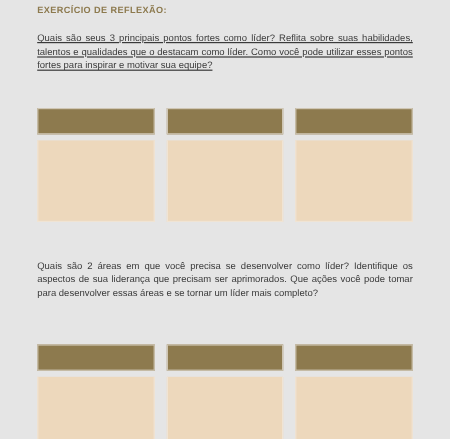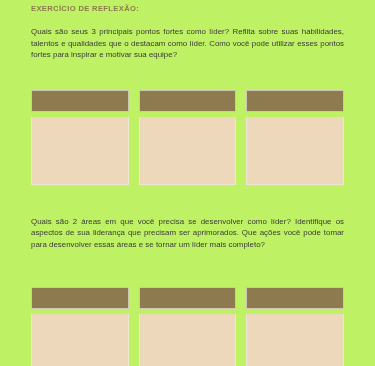--- a/index.html
+++ b/index.html
@@ -11,21 +11,21 @@
     width: 375px;
     height: 366px;
     overflow: hidden;
     font-family: "Liberation Sans", sans-serif;
     -webkit-font-smoothing: antialiased;
   }
   .page {
     position: relative;
     width: 375px;
     height: 366px;
-    background: #bef264;
+    background: #e5e5e5;
     box-sizing: border-box;
     padding: 0 31px;
   }
   .section-heading {
     margin: 0;
     padding-top: 3px;
     font-size: 7.6px;
     font-weight: bold;
     letter-spacing: 0.35px;
     color: #8D7A4E;
@@ -36,20 +36,21 @@
     margin: 0;
     font-size: 7.9px;
     line-height: 11.6px;
     color: #3a3a3a;
     text-align: justify;
     text-justify: inter-word;
     letter-spacing: 0.01px;
   }
   .prompt-one {
     padding-top: 12px;
+    text-decoration: underline;
   }
   .prompt-two {
     padding-top: 0px;
   }
   .answer-grid {
     display: flex;
     gap: 10px;
     width: 100%;
   }
   .answer-column {

